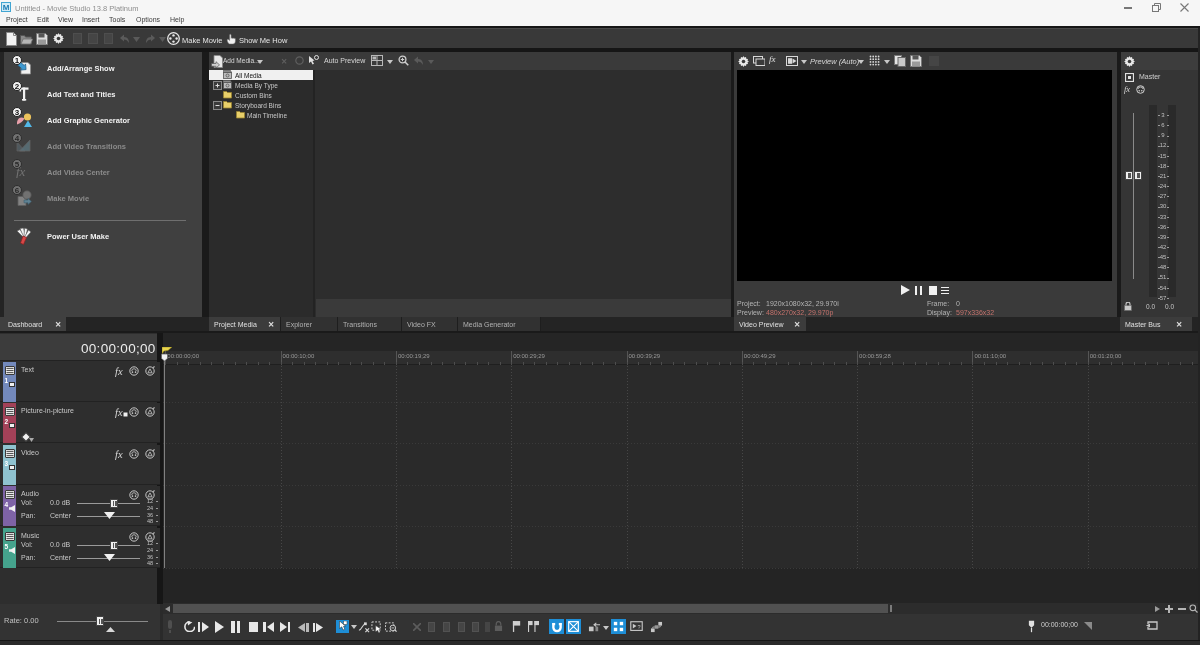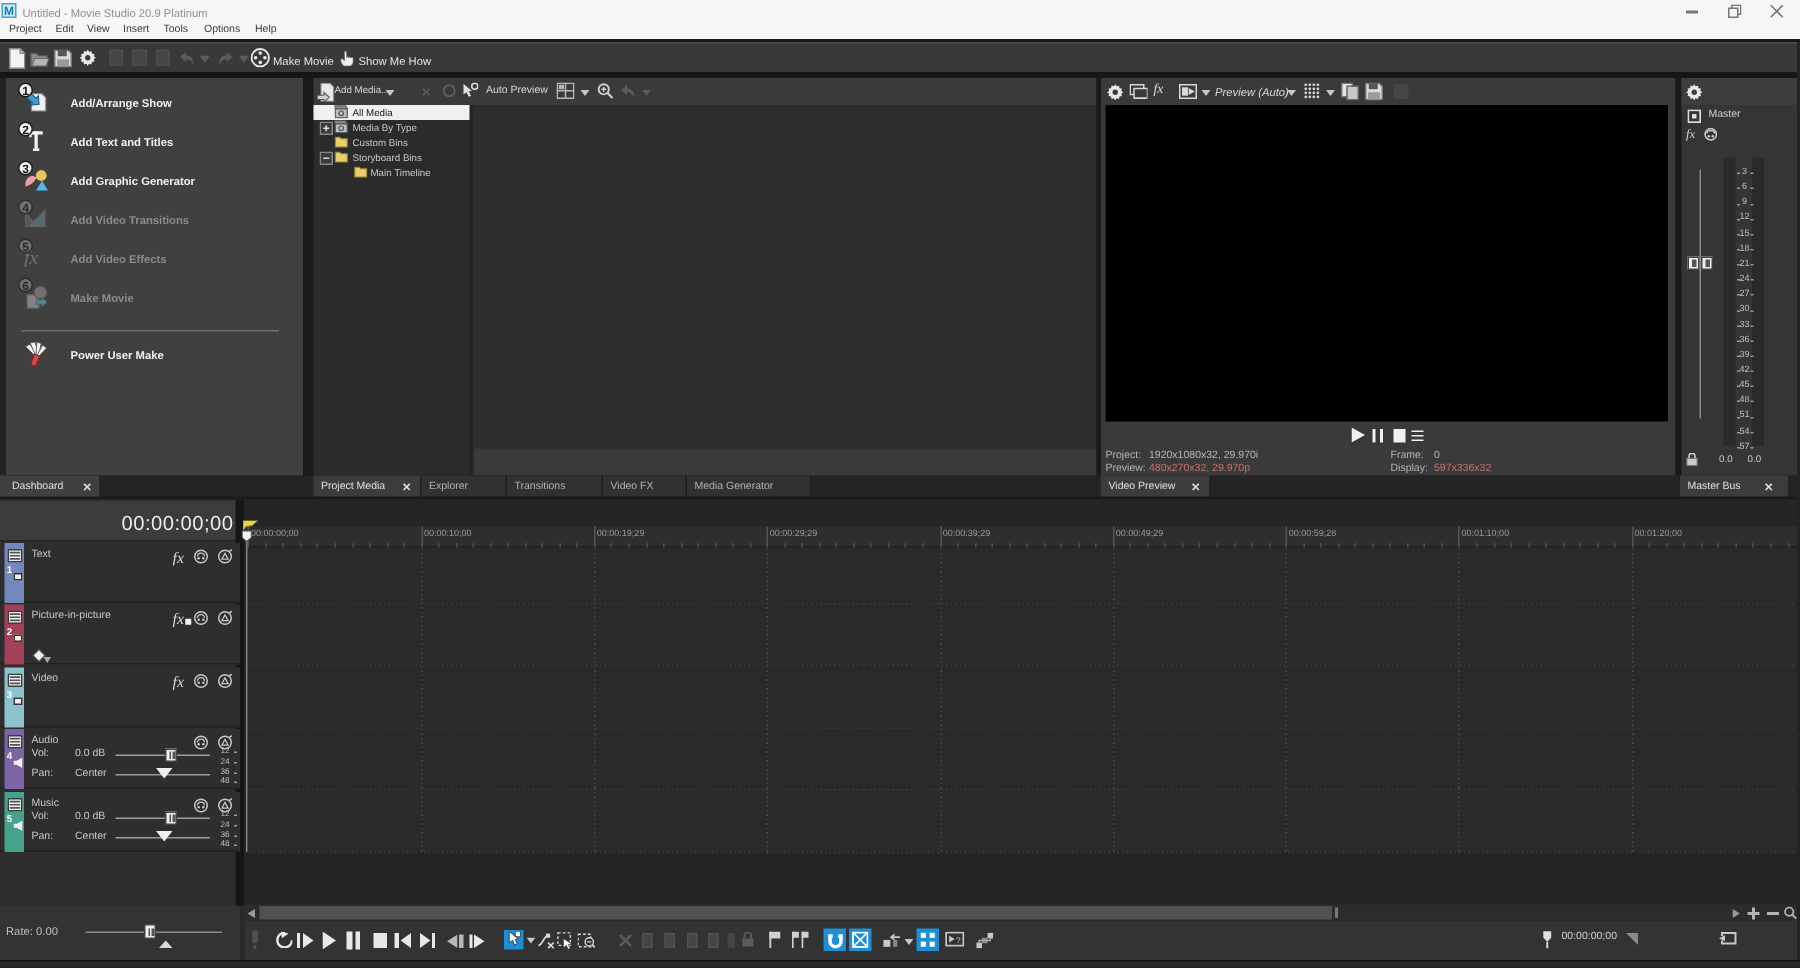--- a/index.html
+++ b/index.html
@@ -4,21 +4,21 @@
 *{margin:0;padding:0;box-sizing:border-box;}
 body{width:1200px;height:645px;overflow:hidden;background:#1d1d1d;
  font-family:"Liberation Sans",sans-serif;position:relative;}
 .ic{position:absolute;}
 svg{display:block;}
 </style></head><body>
 
 <div style="position:absolute;left:0;top:0;width:1200px;height:27px;background:#f6f6f6;"></div>
 <div style="position:absolute;left:0;top:26px;width:1200px;height:2px;background:#161616;"></div>
 <div style="position:absolute;left:1px;top:2px;width:10px;height:10px;background:#d2ebf6;border:1px solid #41a5d2;color:#1b7ab2;font-size:8px;font-weight:bold;text-align:center;line-height:10px;">M</div>
-<div style="position:absolute;left:15px;top:3.5px;font-size:7.5px;color:#8e8e8e;font-weight:normal;letter-spacing:0;white-space:nowrap;">Untitled - Movie Studio 20.9 Platinum</div>
+<div style="position:absolute;left:15px;top:3.5px;font-size:7.5px;color:#8e8e8e;font-weight:normal;letter-spacing:0;white-space:nowrap;">Untitled - Movie Studio 13.8 Platinum</div>
 <div style="position:absolute;left:1124px;top:7px;width:8px;height:1.5px;background:#777;"></div>
 <svg class="ic" style="left:1152px;top:3px" width="9" height="9" viewBox="0 0 9 9">
     <rect x="0.5" y="2.5" width="6" height="6" fill="none" stroke="#777"></rect>
     <path d="M2.5 2.5 V0.5 H8.5 V6.5 H6.5" fill="none" stroke="#777"></path>
   </svg>
 <svg class="ic" style="left:1180px;top:3px" width="9" height="9" viewBox="0 0 9 9">
     <path d="M0.5 0.5 L8.5 8.5 M0.5 8.5 L8.5 0.5" stroke="#777" stroke-width="1.1"></path>
   </svg>
 <div style="position:absolute;left:6px;top:16px;font-size:7px;color:#3c3c3c;font-weight:normal;letter-spacing:0;white-space:nowrap;">Project</div>
 <div style="position:absolute;left:37px;top:16px;font-size:7px;color:#3c3c3c;font-weight:normal;letter-spacing:0;white-space:nowrap;">Edit</div>
@@ -108,21 +108,21 @@
    <path d="M14 13 L14 2 L3.5 13 Z" fill="#6f9aaa" opacity="0.85" stroke="#888" stroke-width="0.8"></path>
     </svg>
   </div>
 <div style="position:absolute;left:47px;top:141.5px;font-size:7.5px;color:#8b8b8b;font-weight:bold;letter-spacing:0;white-space:nowrap;">Add Video Transitions</div>
 <div style="position:absolute;left:16px;top:164px;width:18px;height:16px;opacity:0.55;">
     <div style="position:absolute;left:-4px;top:-5px;width:10px;height:10px;border-radius:50%;background:#9a9a9a;border:1px solid #1e1e1e;color:#111;font-size:8px;font-weight:bold;text-align:center;line-height:10px;z-index:3">5</div>
     <svg width="18" height="14" viewBox="0 0 18 14">
    <text x="0" y="12" font-family="Liberation Serif,serif" font-style="italic" font-size="13" fill="#9a9a9a">fx</text>
     </svg>
   </div>
-<div style="position:absolute;left:47px;top:167.5px;font-size:7.5px;color:#8b8b8b;font-weight:bold;letter-spacing:0;white-space:nowrap;">Add Video Effects</div>
+<div style="position:absolute;left:47px;top:167.5px;font-size:7.5px;color:#8b8b8b;font-weight:bold;letter-spacing:0;white-space:nowrap;">Add Video Center</div>
 <div style="position:absolute;left:16px;top:190px;width:18px;height:16px;opacity:0.55;">
     <div style="position:absolute;left:-4px;top:-5px;width:10px;height:10px;border-radius:50%;background:#9a9a9a;border:1px solid #1e1e1e;color:#111;font-size:8px;font-weight:bold;text-align:center;line-height:10px;z-index:3">6</div>
     <svg width="17" height="16" viewBox="0 0 17 16">
    <path d="M2 6.5 h8 v9 h-8 z" fill="#b8b8b8" stroke="#777" stroke-width="0.8"></path>
    <circle cx="11" cy="5" r="4.2" fill="#9a9a9a" stroke="#666" stroke-width="0.8"></circle>
    <path d="M8 10 l4 0 l0 -1.6 l3.4 3 l-3.4 3 l0 -1.6 l-4 0 z" fill="#7ab8d8" stroke="#3a7898" stroke-width="0.6"></path>
     </svg>
   </div>
 <div style="position:absolute;left:47px;top:193.5px;font-size:7.5px;color:#8b8b8b;font-weight:bold;letter-spacing:0;white-space:nowrap;">Make Movie</div>
 <div style="position:absolute;left:14px;top:220px;width:172px;height:1px;background:#6f6f6f;"></div>

